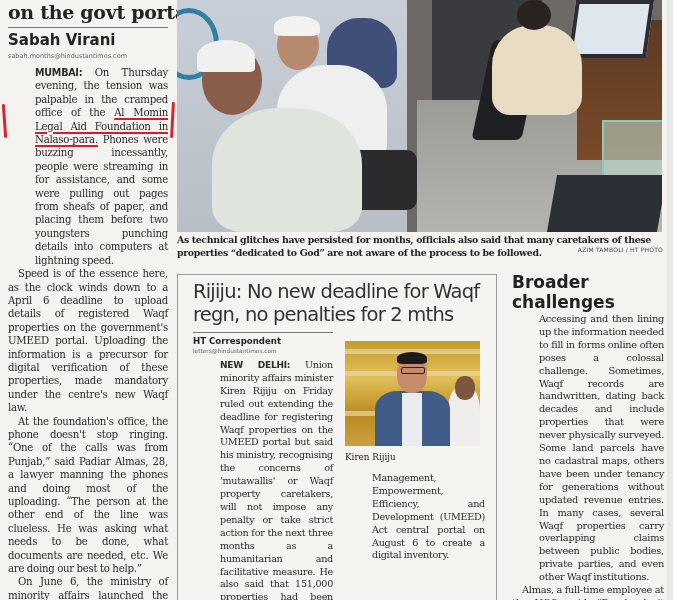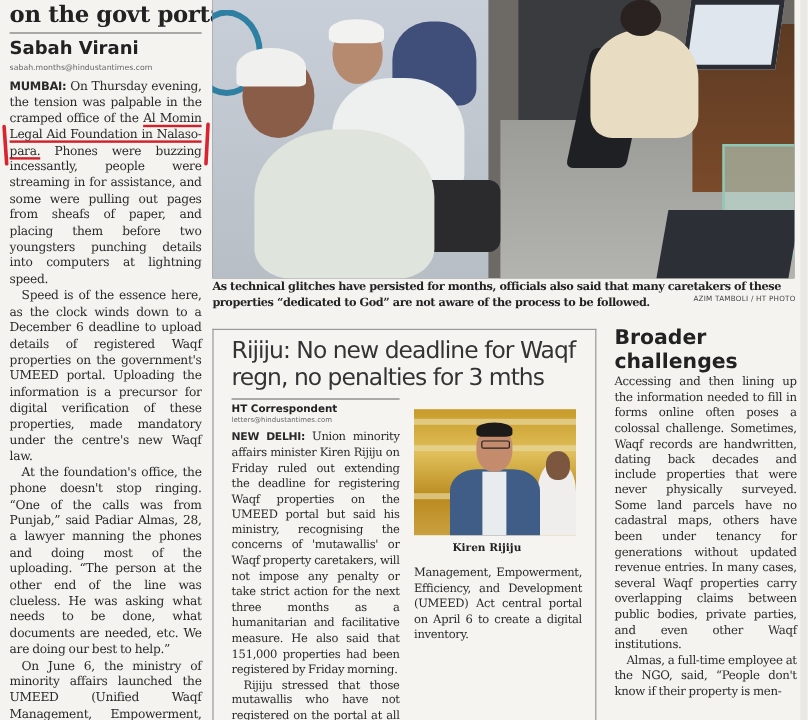--- a/index.html
+++ b/index.html
@@ -24,21 +24,21 @@
     font-size:15px; color:#222; margin:0;
   }
   .email {
     font-family:"DejaVu Sans", sans-serif; font-size:6.5px; color:#666; margin:3px 0 6px 0;
   }
   .body-text {
     font-size:10.2px; line-height:13.4px; text-align:justify; margin:0;
     letter-spacing:-0.25px; word-spacing:-0.4px;
   }
   .body-text p { margin:0; text-indent:10px; }
-  .body-text p.first { text-indent:0; }
+  .body-text p.first { text-indent:0;margin-left:27px; }
   .dateline {
     font-family:"DejaVu Sans", sans-serif; font-weight:bold; font-size:9.6px;
   }
   .hl-underline {
     text-decoration:underline; text-decoration-color:#d21f2b;
     text-decoration-thickness:1.5px; text-underline-offset:2px;
   }
   .red-mark {
     position:absolute; width:3px; background:#d9232f; border-radius:2px;
   }
@@ -103,21 +103,21 @@
   .mug .stripe { position:absolute; left:0; width:100%; height:5px; background:#e8d9a0; opacity:0.7; }
   .mug .suit { position:absolute; left:30px; top:50px; width:75px; height:60px; background:#3f5d86; border-radius:30% 30% 0 0; }
   .mug .shirt { position:absolute; left:57px; top:52px; width:20px; height:55px; background:#e8ecef; }
   .mug .head { position:absolute; left:52px; top:14px; width:30px; height:38px; background:#c48b6c; border-radius:45%; }
   .mug .hair { position:absolute; left:52px; top:11px; width:30px; height:12px; background:#1d1a1a; border-radius:50% 50% 20% 20%; }
   .mug .glasses { position:absolute; left:56px; top:26px; width:22px; height:5px; border:1px solid #222; border-radius:2px; }
   .mug .p2 { position:absolute; left:103px; top:45px; width:32px; height:60px; background:#f0eeec; border-radius:40% 40% 0 0; }
   .mug .p2head { position:absolute; left:110px; top:35px; width:20px; height:24px; background:#7d5640; border-radius:45%; }
   .mug-caption {
     position:absolute; left:345px; top:452px;
-    font-family:"DejaVu Serif", serif; font-weight:bold; font-size:8.8px; color:#222;margin-left:32px;
+    font-family:"DejaVu Serif", serif; font-weight:normal; font-size:8.8px; color:#222;
   }
   .story-col2 { position:absolute; left:345px; top:472px; width:140px; }
   .story-col2 .body-text { font-size:9.6px; line-height:12.9px; }
 
   .col-right { position:absolute; left:512px; top:263px; width:152px; }
   .col-right .body-text { font-size:9.8px; line-height:12.9px; }
   .subhead {
     font-family:"DejaVu Sans", sans-serif; font-weight:bold; font-size:17px;
     color:#222; margin:9px 0 1px 0;
   }
@@ -126,21 +126,21 @@
 </head>
 <body>
 
 <div class="col-left">
   <h1 class="headline-tail">on the govt portal</h1>
   <hr class="rule">
   <p class="byline">Sabah Virani</p>
   <p class="email">sabah.months@hindustantimes.com</p>
   <div class="body-text">
     <p class="first"><span class="dateline">MUMBAI:</span><span> On Thursday evening, the tension was palpable in the cramped office of the </span><span class="hl-underline">Al Momin Legal Aid Foundation in Nalaso-para.</span><span> Phones were buzzing incessantly, people were streaming in for assistance, and some were pulling out pages from sheafs of paper, and placing them before two youngsters punching details into computers at lightning speed.</span></p>
-    <p>Speed is of the essence here, as the clock winds down to a December 6 deadline to upload details of registered Waqf properties on the government's UMEED portal. Uploading the information is a precursor for digital verification of these properties, made mandatory under the centre's new Waqf law.</p>
+    <p>Speed is of the essence here, as the clock winds down to a April 6 deadline to upload details of registered Waqf properties on the government's UMEED portal. Uploading the information is a precursor for digital verification of these properties, made mandatory under the centre's new Waqf law.</p>
     <p>At the foundation's office, the phone doesn't stop ringing. “One of the calls was from Punjab,” said Padiar Almas, 28, a lawyer manning the phones and doing most of the uploading. “The person at the other end of the line was clueless. He was asking what needs to be done, what documents are needed, etc. We are doing our best to help.”</p>
     <p>On June 6, the ministry of minority affairs launched the UMEED (Unified Waqf Management, Empowerment, Efficiency and Development) portal, to create a digital inventory of all Waqf properties. The idea is to introduce transparency and</p>
   </div>
 </div>
 <div class="red-mark" style="left:3px; top:104px; height:34px; transform:rotate(-4deg);"></div>
 <div class="red-mark" style="left:171px; top:102px; height:36px; transform:rotate(3deg);"></div>
 
 <div class="photo">
   <div class="wall"></div>
   <div class="logo-ring"></div>
@@ -159,21 +159,21 @@
   <div class="person p1-body"></div>
   <div class="person p1-head"></div>
   <div class="person p1-cap"></div>
   <div class="person p4-body"></div>
   <div class="person p4-head"></div>
 </div>
 <div class="caption">As technical glitches have persisted for months, officials also said that many caretakers of these properties “dedicated to God” are not aware of  the process to be followed.</div>
 <div class="credit">AZIM TAMBOLI / HT PHOTO</div>
 
 <div class="story-box"></div>
-<h2 class="story-headline">Rijiju: No new deadline for Waqf regn, no penalties for 3 mths</h2>
+<h2 class="story-headline">Rijiju: No new deadline for Waqf regn, no penalties for 2 mths</h2>
 
 <div class="story-col1">
   <hr class="rule">
   <p class="byline">HT Correspondent</p>
   <p class="email">letters@hindustantimes.com</p>
   <div class="body-text">
     <p class="first"><span class="dateline">NEW DELHI:</span><span> Union minority affairs minister Kiren Rijiju on Friday ruled out extending the deadline for registering Waqf properties on the UMEED portal but said his ministry, recognising the concerns of 'mutawallis' or Waqf property caretakers, will not impose any penalty or take strict action for the next three months as a humanitarian and facilitative measure. He also said that 151,000 properties had been registered by Friday morning.</span></p>
     <p>Rijiju stressed that those mutawallis who have not registered on the portal at all can</p>
   </div>
 </div>
@@ -187,21 +187,21 @@
   <div class="suit"></div>
   <div class="shirt"></div>
   <div class="head"></div>
   <div class="hair"></div>
   <div class="glasses"></div>
 </div>
 <div class="mug-caption">Kiren Rijiju</div>
 
 <div class="story-col2">
   <div class="body-text">
-    <p class="first">Management, Empowerment, Efficiency, and Development (UMEED) Act central portal on April 6 to create a digital inventory.</p>
+    <p class="first">Management, Empowerment, Efficiency, and Development (UMEED) Act central portal on August 6 to create a digital inventory.</p>
   </div>
 </div>
 
 <div class="col-right">
   <p class="subhead">Broader challenges</p>
   <div class="body-text">
     <p class="first">Accessing and then lining up the information needed to fill in forms online often poses a colossal challenge. Sometimes, Waqf records are handwritten, dating back decades and include properties that were never physically surveyed. Some land parcels have no cadastral maps, others have been under tenancy for generations without updated revenue entries. In many cases, several Waqf properties carry overlapping claims between public bodies, private parties, and even other Waqf institutions.</p>
     <p>Almas, a full-time employee at the NGO, said, “People don't know if their property is men-</p>
   </div>
 </div>

